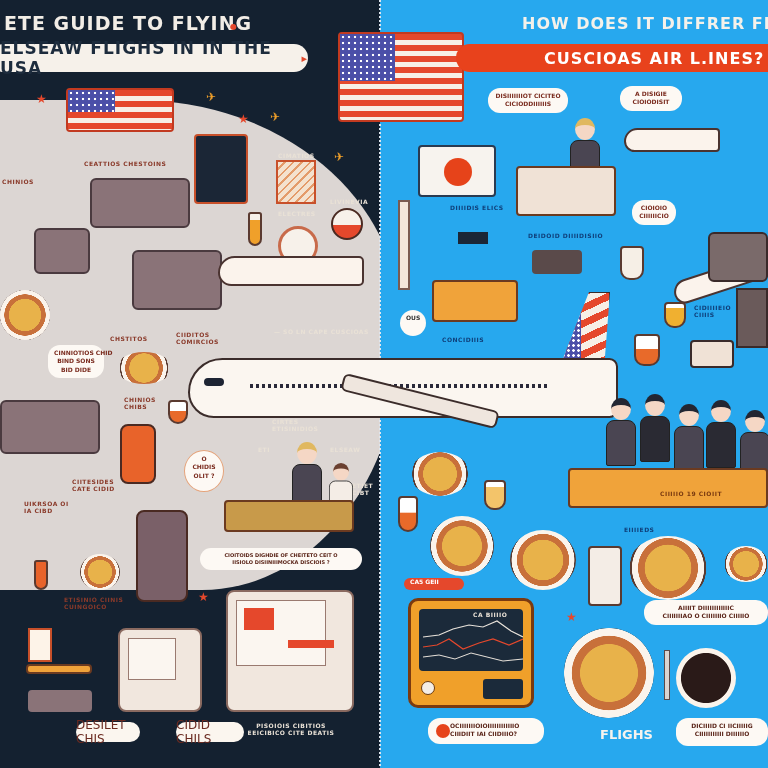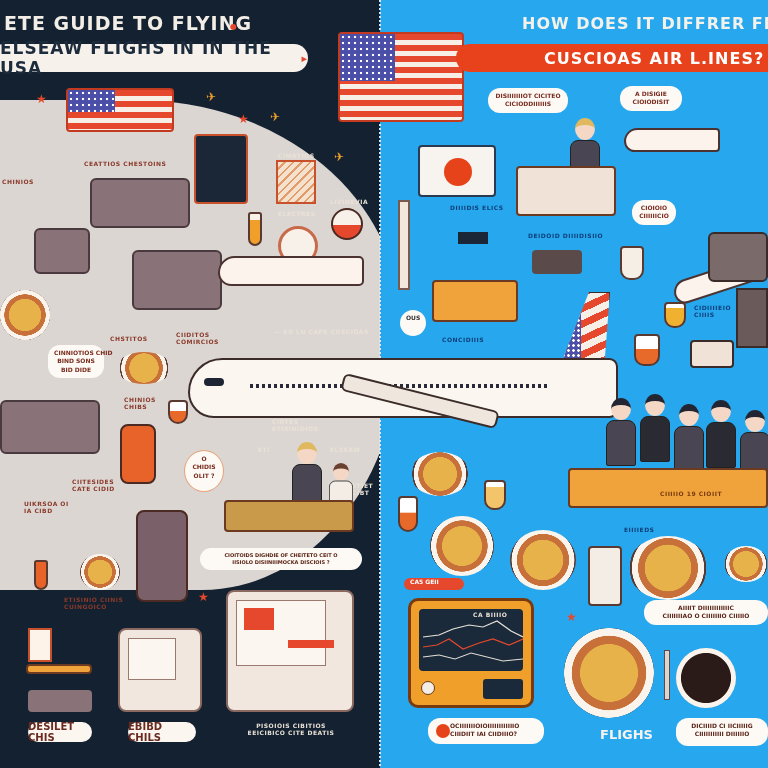--- a/index.html
+++ b/index.html
@@ -27,21 +27,21 @@
   .plane .windows { position: absolute; left: 60px; top: 24px; width: 300px; height: 4px; background: repeating-linear-gradient(90deg, #2a2a3a 0 3px, transparent 3px 6px); }
   .plane .cockpit { position: absolute; left: 14px; top: 18px; width: 20px; height: 8px; background: #1d2433; border-radius: 6px; }
   .tail { position: absolute; left: 540px; top: 292px; width: 70px; height: 90px; background: repeating-linear-gradient(155deg, #e5482c 0 7px, #f7efe6 7px 14px); clip-path: polygon(20% 100%, 70% 0, 100% 0, 90% 100%); border: 1px solid #3b2c2a; }
   .tail .canton { position: absolute; left: 0; top: 20px; width: 40px; height: 60px; background: radial-gradient(circle, #fff 1px, transparent 1.6px) 0 0/5px 5px, #4b4fa8; }
   .wing { position: absolute; left: 340px; top: 392px; width: 160px; height: 18px; background: #efe6de; border: 2px solid #3b2c2a; transform: rotate(14deg); border-radius: 6px; }
   .small-plane { position: absolute; background: #fbf3ec; border: 2px solid #4a3330; border-radius: 20px 6px 6px 16px; }
   .counter { position: absolute; background: #f0a33a; border: 2px solid #6b3a20; border-radius: 4px; }
   .screen-device { position: absolute; background: #f1e7de; border: 2px solid #8a6a60; border-radius: 8px; }
   .screen-device .scr { position: absolute; left: 8px; top: 8px; right: 24px; height: 52%; background: #fbf6f0; border: 1px solid #9a7a70; }
   .screen-device .bar { position: absolute; background: #e5482c; }
-  .label-pill { position: absolute; background: #fbf6ef; border-radius: 10px; color: #6a2a20; font-size: 10px; font-weight: bold; display: flex; align-items: center; justify-content: center; }
+  .label-pill { position: absolute; background: #fbf6ef; border-radius: 10px; color: #6a2a20; font-size: 12px; font-weight: normal; display: flex; align-items: center; justify-content: center; margin-left: 48px; }
   .monitor { position: absolute; left: 408px; top: 598px; width: 126px; height: 110px; background: #f0a02a; border: 3px solid #7a3a10; border-radius: 10px; }
   .monitor .disp { position: absolute; left: 8px; top: 8px; right: 8px; height: 62px; background: #1b2a3a; border-radius: 4px; overflow: hidden; }
   .bowl { position: absolute; border-radius: 50%; background: radial-gradient(circle, #e8b24a 0 45%, #c8703a 46% 58%, #fbf4ec 59% 70%, #5a3a30 71% 74%, transparent 75%); }
   .cup { position: absolute; background: linear-gradient(#fff 0 45%, #e86a2a 46%); border: 2px solid #5a3a30; border-radius: 4px 4px 10px 10px; }
   .suitcase { position: absolute; border: 2px solid #4a2a22; border-radius: 8px; }
   .attendant { position: absolute; width: 30px; height: 70px; }
   .attendant .head { width: 20px; height: 22px; margin: 0 auto; background: #f5d7c5; border-radius: 50%; border-top: 7px solid #232632; }
   .attendant .body { width: 30px; height: 46px; background: #4a4552; border-radius: 8px 8px 2px 2px; border: 1px solid #222; }
   .star { position: absolute; color: #e5482c; font-size: 12px; }
   .japan-label { position: absolute; left: 600px; top: 727px; color: #f6f3ee; font-weight: bold; font-size: 13px; }
@@ -153,21 +153,21 @@
 <div class="screen-device" style="left:118px;top:628px;width:84px;height:84px;">
     <div class="scr"></div>
   </div>
 <div class="screen-device" style="left:226px;top:590px;width:128px;height:122px;">
   <div class="scr" style="right:26px;height:56%;"></div>
   <div class="bar" style="left:16px;top:16px;width:30px;height:22px;"></div>
   <div class="bar" style="left:60px;top:48px;width:46px;height:8px;"></div>
 </div>
 <span class="star" style="left:198px;top:590px;">★</span>
 <div class="label-pill" style="left:28px;top:722px;width:64px;height:20px;">DESILET CHIS</div>
-<div class="label-pill" style="left:128px;top:722px;width:68px;height:20px;">EBIBD CHILS</div>
+<div class="label-pill" style="left:128px;top:722px;width:68px;height:20px;">CIDID CHILS</div>
 <div class="lbl light" style="left:246px;top:722px;width:90px;text-align:center;">PISOIOIS CIBITIOS
 EEICIBICO CITE DEATIS</div>
 
 <div class="bubble" style="left:488px;top:88px;width:80px;white-space:pre;">DISIIIIIIIOT CICITEO
 CICIODDIIIIIIS</div>
 <div class="bubble" style="left:620px;top:86px;width:62px;white-space:pre;">A DISIGIE
 CIOIODISIT</div>
 <div class="flag-jp"></div>
 <div class="lbl blue" style="left:450px;top:204px;">DIIIIDIS ELICS</div>
 

